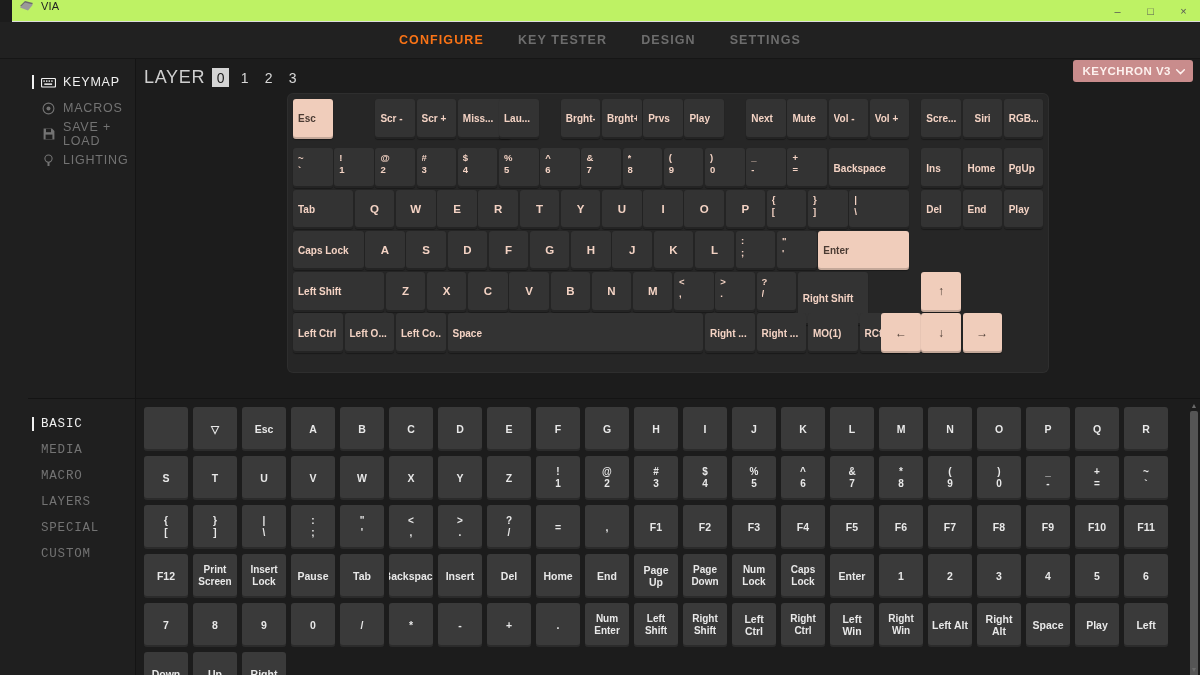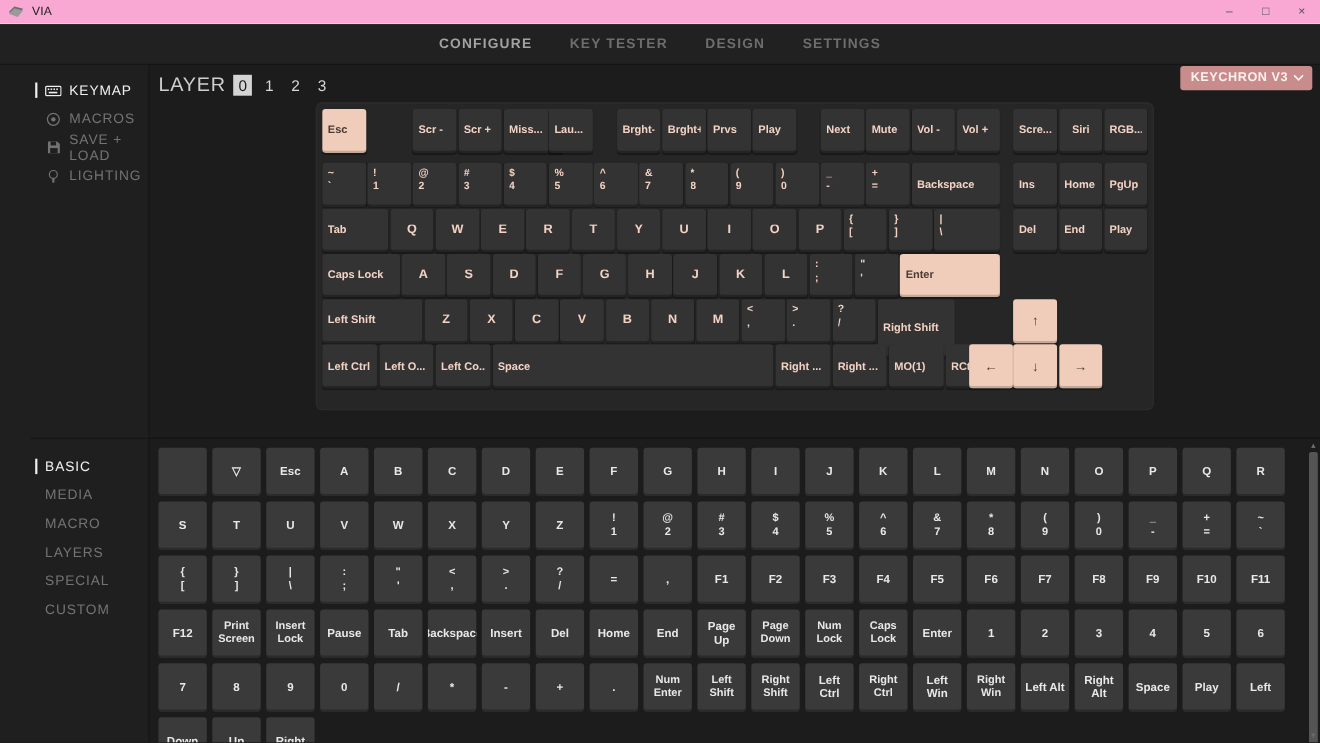--- a/index.html
+++ b/index.html
@@ -6,23 +6,24 @@
   html, body {
     width: 1200px; height: 675px;
     overflow: hidden;
     background: #1c1c1c;
     font-family: "Liberation Sans", sans-serif;
     -webkit-font-smoothing: antialiased;
   }
 
   
   .titlebar {
-    height: 22px; background: #f9a8d4;
-    display: flex; align-items: center;
+    height: 22px; background: #bef264;
+    display: flex; align-items: flex-start;
     border-bottom: 1px solid #dcdcdc;
+    margin-left: 12px;
   }
   .tb-logo { margin-left: 7px; display: flex; align-items: center; }
   .tb-title {
     font-size: 11px; color: #222; margin-left: 7px;
     letter-spacing: .2px;
   }
   .tb-spacer { flex: 1; }
   .tb-btn {
     width: 33px; height: 22px;
     display: flex; align-items: center; justify-content: center;
@@ -33,21 +34,21 @@
   .topnav {
     height: 37px; background: #212121;
     display: flex; align-items: center; justify-content: center;
     gap: 34px;
     border-bottom: 1px solid #161616;
   }
   .navitem {
     font-size: 12.5px; letter-spacing: 1.1px;
     color: #6d6d6d; font-weight: 700;
   }
-  .navitem.active { color: #a3a3a3; }
+  .navitem.active { color: #f97316; }
 
   
   .body-wrap { display: flex; height: 616px; }
 
   .sidebar {
     width: 136px; background: #1f1f1f;
     border-right: 1px solid #141414;
     display: flex; flex-direction: column;
     flex-shrink: 0;
     padding-left: 28px;
@@ -62,21 +63,21 @@
     font-weight: 500;
   }
   .side-item .bar {
     width: 2px; height: 14px; background: transparent; flex-shrink: 0;
   }
   .side-item.active { color: #f0f0f0; }
   .side-item.active .bar { background: #f0f0f0; }
   .side-ic { width: 15px; height: 15px; flex-shrink: 0;
              display: flex; align-items: center; justify-content: center; }
   .side-ic svg { display: block; }
-  .side-item.sub { padding-left: 4px; gap: 7px; }
+  .side-item.sub { padding-left: 4px; gap: 7px; font-family: Liberation Mono, monospace; }
   .side-item.sub .lbl { margin-left: 0px; }
 
   
   .main { flex: 1; display: flex; flex-direction: column; min-width: 0; }
 
   .kbd-area { height: 339px; position: relative; background: #1c1c1c; }
 
   .layerbar {
     position: absolute; left: 8px; top: 8px;
     display: flex; align-items: center; gap: 7px;

